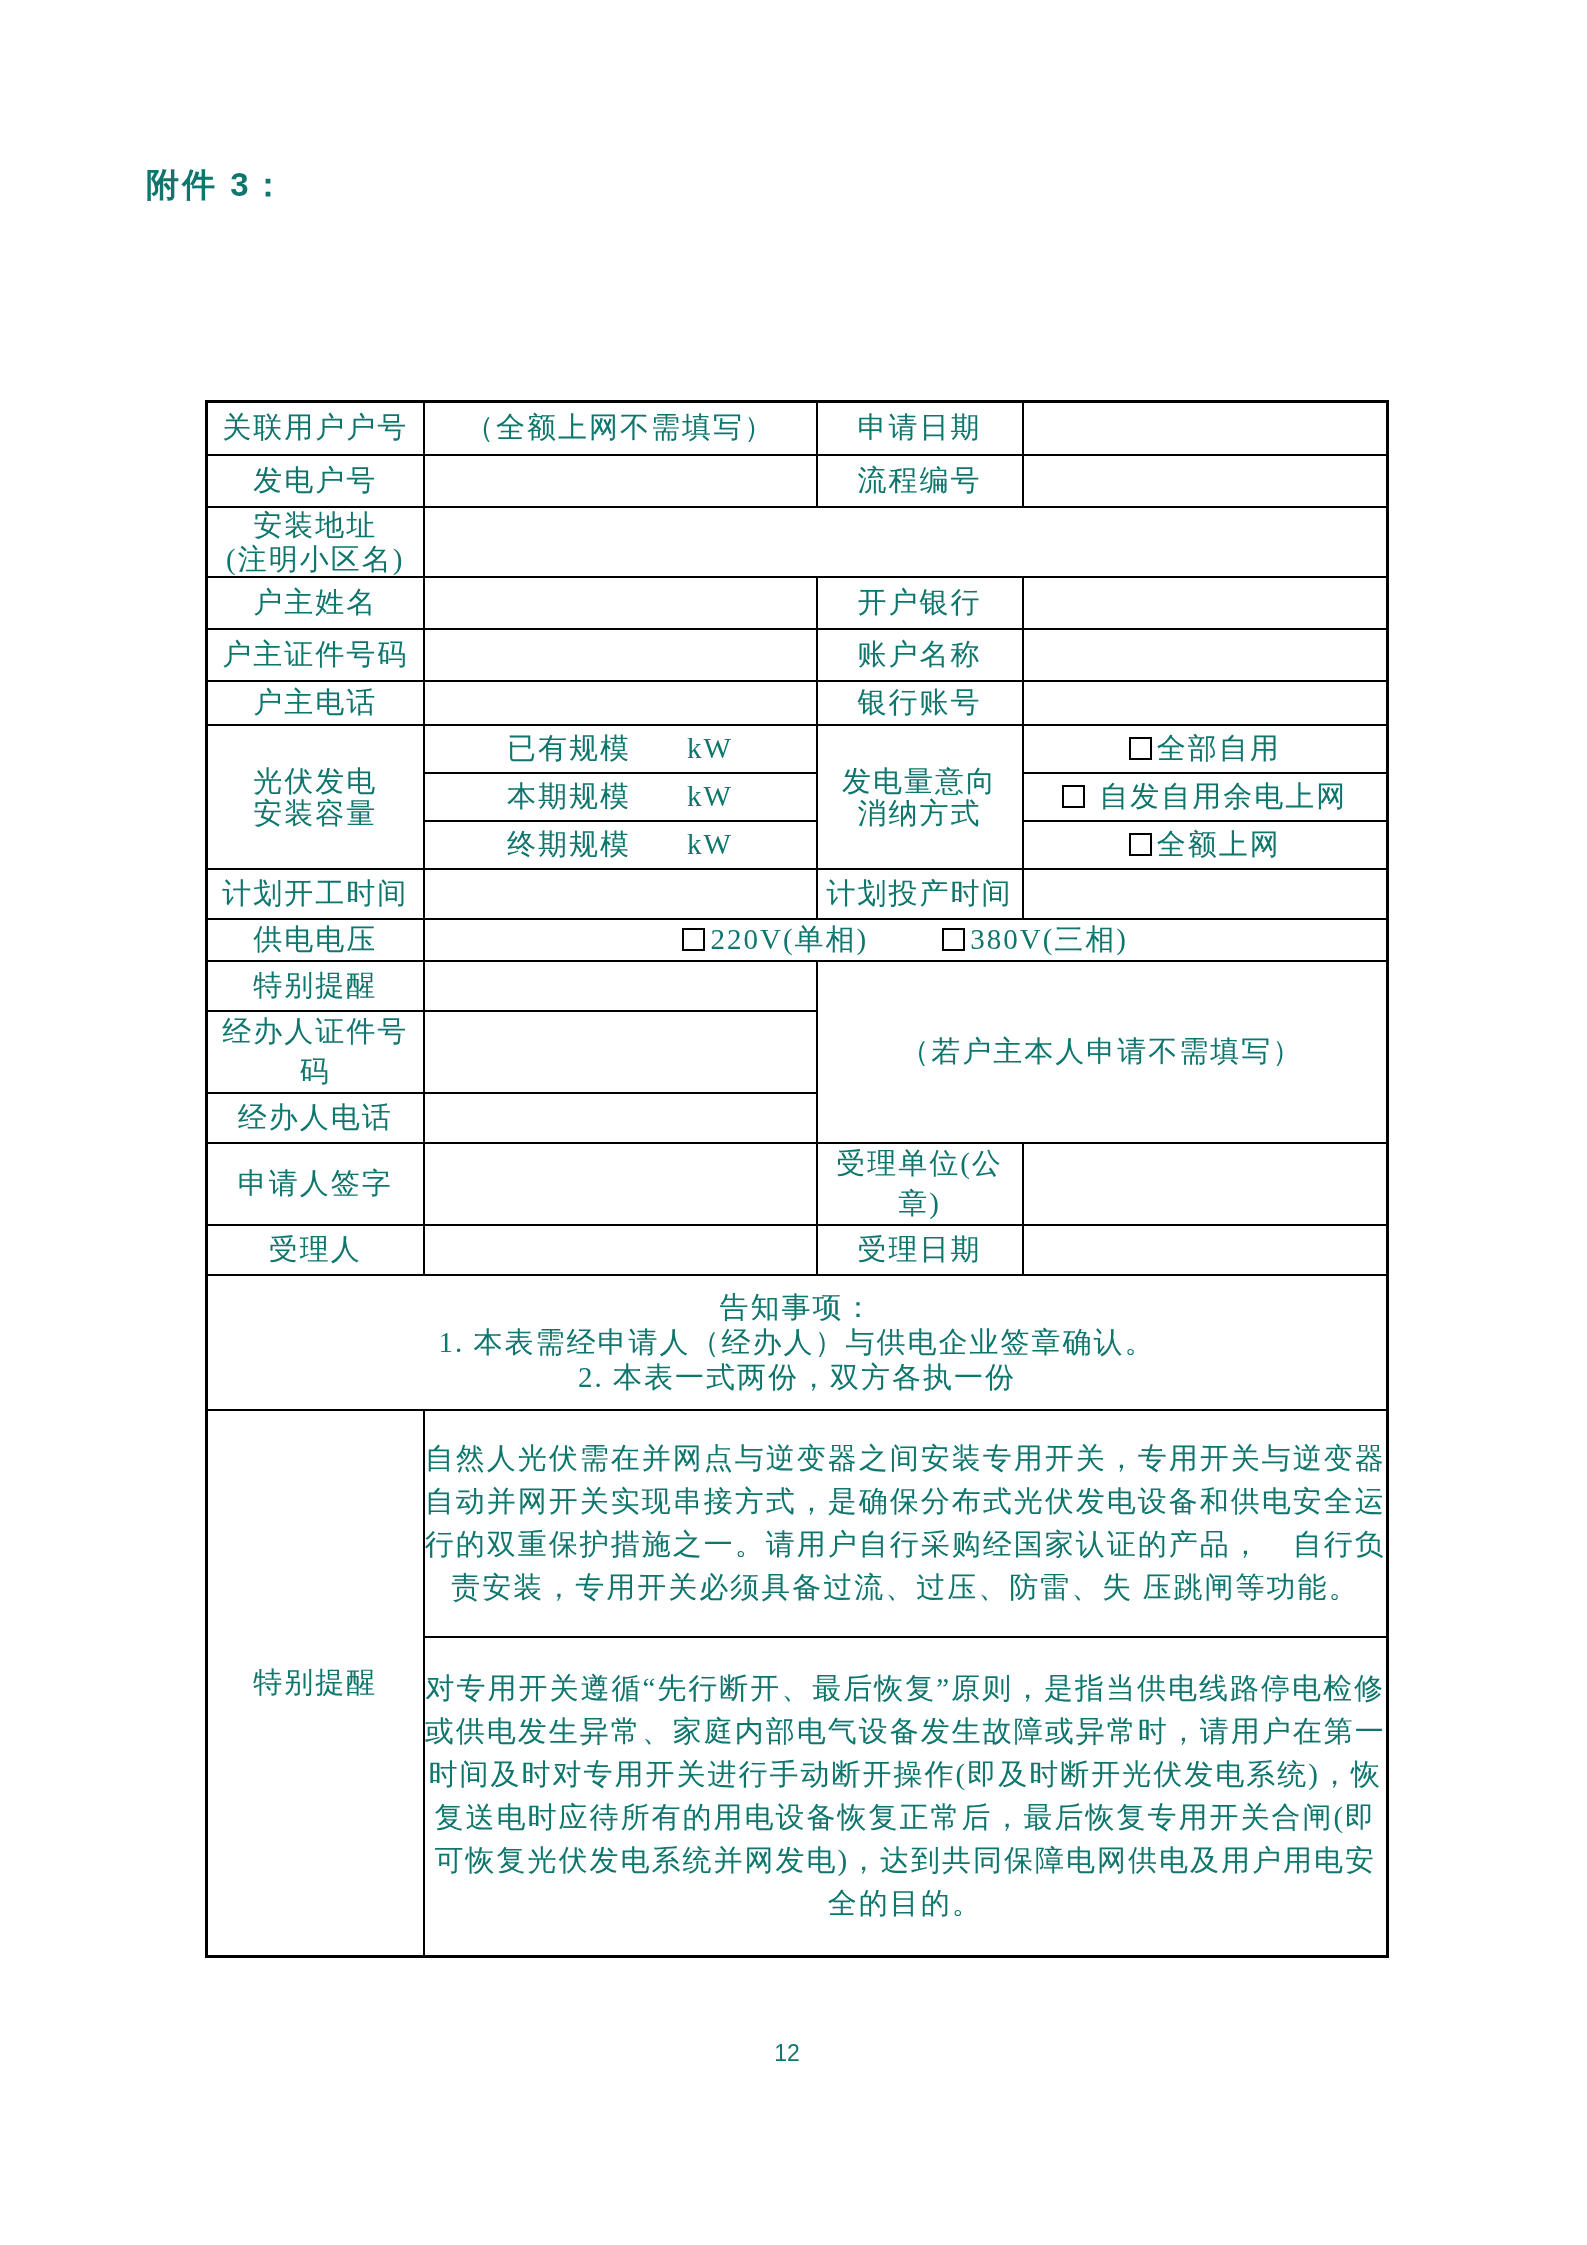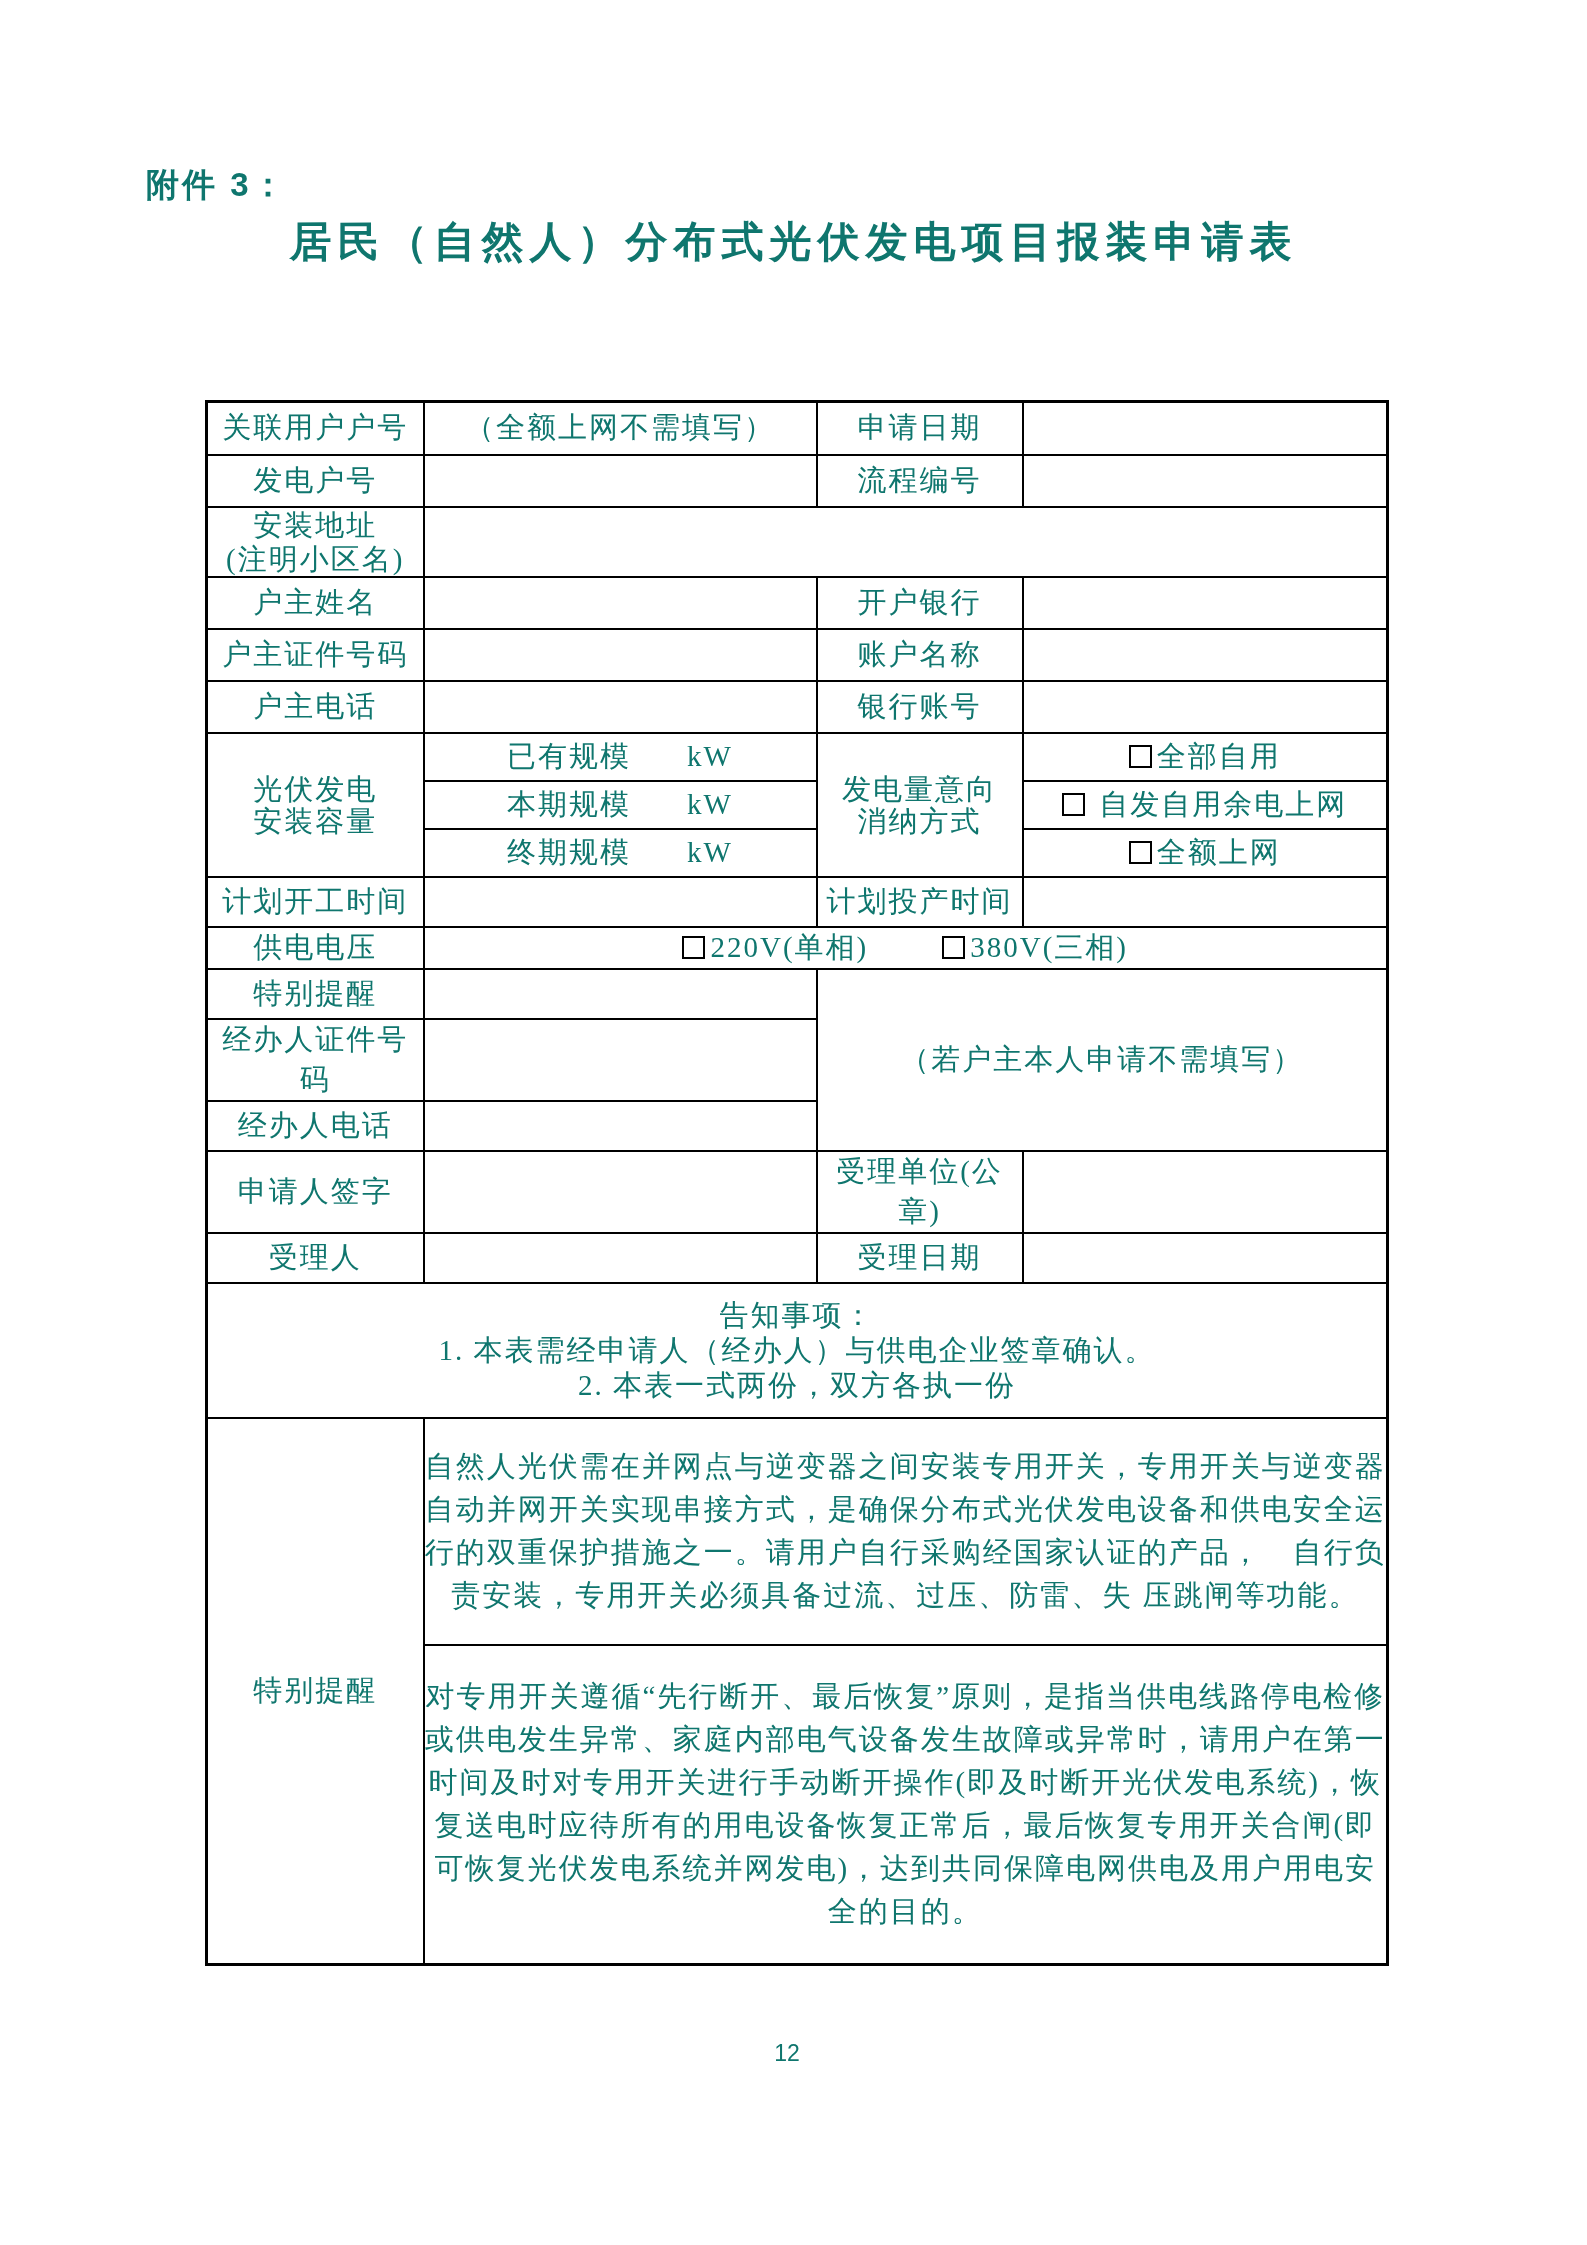--- a/index.html
+++ b/index.html
@@ -64,21 +64,20 @@
     font-family:"Liberation Sans", sans-serif;
   }
 </style>
 </head>
 <body>
 
 <div class="page">
 
   <div class="attachment">附件 3：</div>
 
-  <h1 class="title">居民（自然人）分布式光伏发电项目报装申请表</h1>
 
   <table class="form">
     <colgroup>
       <col style="width:217px">
       <col style="width:393px">
       <col style="width:206px">
       <col style="width:365px">
     </colgroup>
     <tbody>
 
@@ -109,21 +108,21 @@
         <td></td>
       </tr>
 
       <tr style="height:52px">
         <td>户主证件号码</td>
         <td></td>
         <td>账户名称</td>
         <td></td>
       </tr>
 
-      <tr style="height:52px">
+      <tr style="height:44px">
         <td>户主电话</td>
         <td></td>
         <td>银行账号</td>
         <td></td>
       </tr>
 
       <tr style="height:48px">
         <td rowspan="3" class="big-label">光伏发电
 安装容量</td>
         <td>

